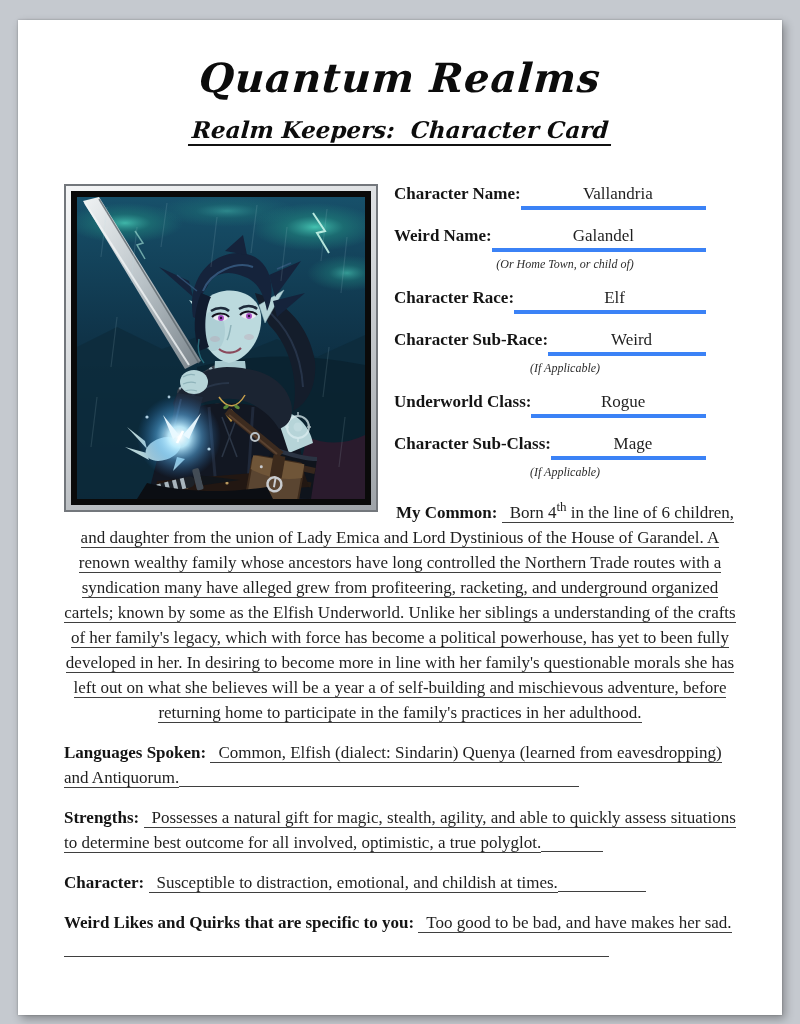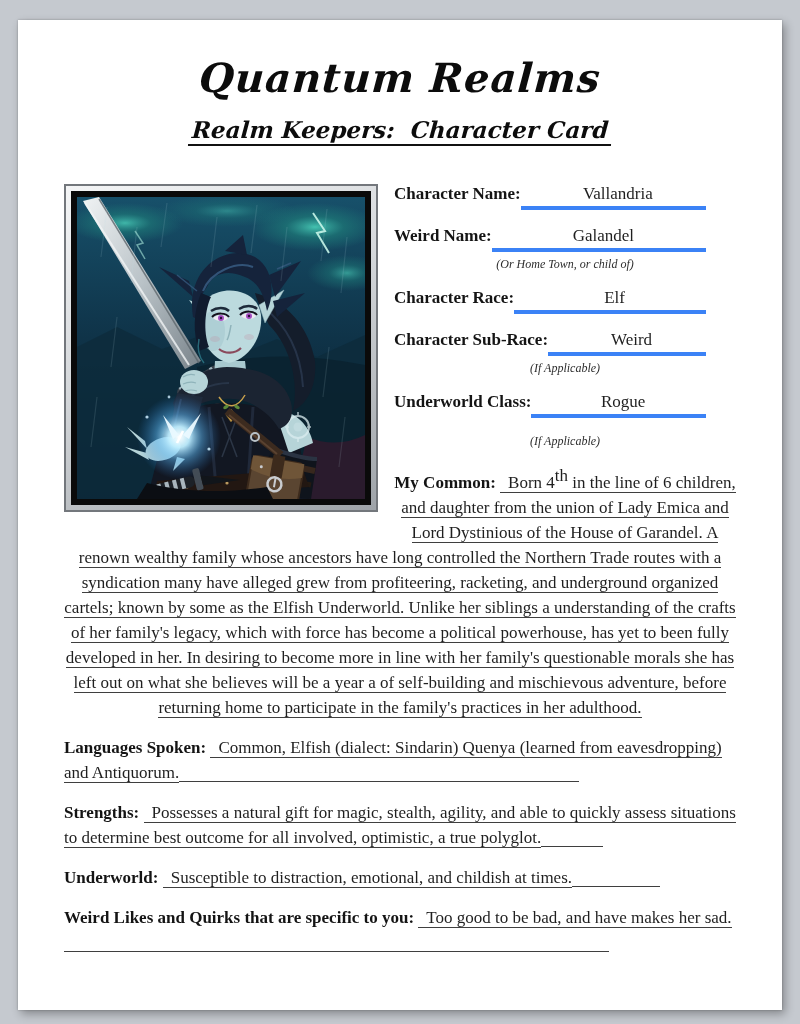--- a/index.html
+++ b/index.html
@@ -94,21 +94,21 @@
   .u-fill {
     display:inline-block;
     border-bottom:1px solid #3f3f3f;
     height:1.1em;
     vertical-align:text-bottom;
   }
   .fill-420 { width:400px; }
   .fill-70  { width:62px; }
   .fill-90  { width:88px; }
   .fill-560 { width:545px; }
-  sup { font-size:17px;font-family:Liberation Serif, serif; }
+  sup { font-size:13px;font-family:Liberation Serif, serif; }
 </style>
 </head>
 <body>
 
 <div class="doc-page">
 
   <div class="doc-title">Quantum Realms</div>
   <div class="doc-subtitle-wrap">
     <span class="doc-subtitle">Realm Keepers:  Character Card</span>
   </div>
@@ -328,40 +328,44 @@
       <span class="field-label">Character Sub-Race:</span>
       <span class="field-line">Weird</span>
     </div>
     <div class="hint">(If Applicable)</div>
 
     <div class="field-row">
       <span class="field-label">Underworld Class:</span>
       <span class="field-line">Rogue</span>
     </div>
 
+    <div class="field-row tight">
+      <span class="field-label">Character Sub-Class:</span>
+      <span class="field-line">Mage</span>
+    </div>
     <div class="hint">(If Applicable)</div>
 
     <p class="para">
       <span class="field-label">My Common:</span>
       <span class="u-text"><span>Born 4</span><sup>th</sup><span> in the line of 6 children, and daughter from the union of Lady Emica and Lord Dystinious of the House of Garandel. A renown wealthy family whose ancestors have long controlled the Northern Trade routes with a syndication many have alleged grew from profiteering, racketing, and underground organized cartels; known by some as the Elfish Underworld. Unlike her siblings a understanding of the crafts of her family's legacy, which with force has become a political powerhouse, has yet to been fully developed in her. In desiring to become more in line with her family's questionable morals she has left out on what she believes will be a year a of self-building and mischievous adventure, before returning home to participate in the family's practices in her adulthood.</span></span>
     </p>
   </div>
 
   <p class="para">
     <span class="field-label">Languages Spoken:</span>
     <span class="u-text">Common, Elfish (dialect: Sindarin) Quenya (learned from eavesdropping) and Antiquorum.</span><span class="u-fill fill-420"></span>
   </p>
 
   <p class="para">
     <span class="field-label">Strengths:</span>
     <span class="u-text">Possesses a natural gift for magic, stealth, agility, and able to quickly assess situations to determine best outcome for all involved, optimistic, a true polyglot.</span><span class="u-fill fill-70"></span>
   </p>
 
   <p class="para">
-    <span class="field-label">Underworld:</span>
+    <span class="field-label">Character:</span>
     <span class="u-text">Susceptible to distraction, emotional, and childish at times.</span><span class="u-fill fill-90"></span>
   </p>
 
   <p class="para">
     <span class="field-label">Weird Likes and Quirks that are specific to you:</span>
     <span class="u-text">Too good to be bad, and have makes her sad.</span><span class="u-fill fill-560"></span>
   </p>
 
 </div>
 

